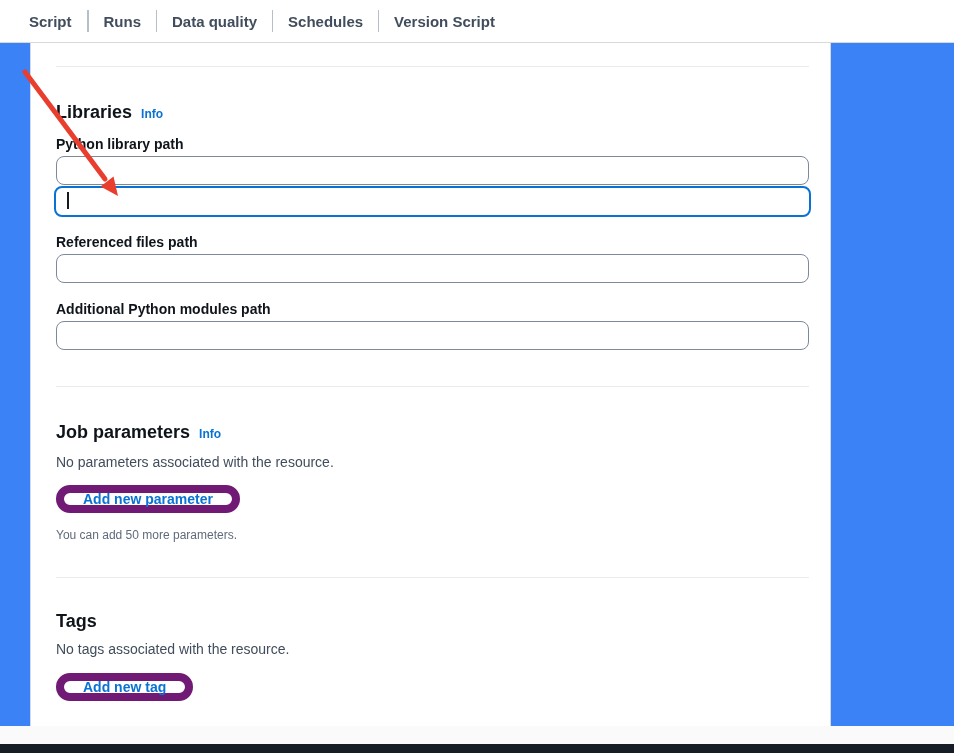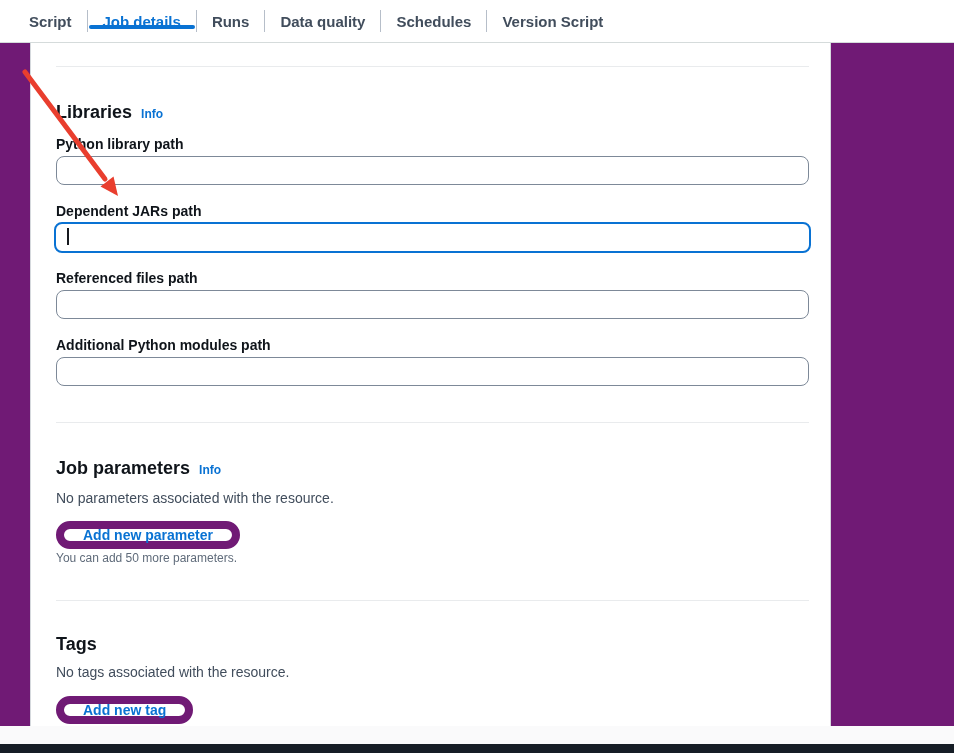--- a/index.html
+++ b/index.html
@@ -46,21 +46,21 @@
     width: 1px;
     height: 22px;
     background: #b6bec9;
     align-self: center;
   }
 
   
   .content-row {
     position: relative;
     height: 683px;
-    background: #701a75;
+    background: #3b82f6;
   }
   .panel {
     position: absolute;
     left: 30px;
     width: 801px;
     top: 0;
     height: 683px;
     background: #ffffff;
     border-left: 1px solid #d5d9dd;
     border-right: 1px solid #d5d9dd;
@@ -150,21 +150,21 @@
     background: #ffffff;
     color: #0972d3;
     font-family: "Liberation Sans", sans-serif;
     font-size: 14px;
     font-weight: 700;
     cursor: pointer;
   }
   .btn-param { margin-top: 13px; }
   .btn-tag   { margin-top: 14px; text-align: center; }
   .hint-text {
-    margin-top: 1px;
+    margin-top: 14px;
     font-size: 12px;
     line-height: 16px;
     color: #5f6b7a;
   }
 
   
   .footer-strip { height: 18px; background: #fafafb; }
   .bottom-bar   { height: 9px;  background: #161d26; }
 
   
@@ -179,23 +179,20 @@
 </head>
 <body>
 
 <div class="page">
 
   <header class="tabbar">
     <div class="tab">
       <span>Script</span>
     </div>
     <span class="tab-div"></span>
-    <div class="tab active">
-      <span>Job details</span>
-    </div>
     <span class="tab-div"></span>
     <div class="tab">
       <span>Runs</span>
     </div>
     <span class="tab-div"></span>
     <div class="tab">
       <span>Data quality</span>
     </div>
     <span class="tab-div"></span>
     <div class="tab">
@@ -215,21 +212,20 @@
       <section>
         <h2 class="heading h-libraries">
           <span>Libraries</span><a class="info-link">Info</a>
         </h2>
 
         <label class="field-label fl-first">Python library path</label>
         <div class="input-wrap">
           <input class="text-input" type="text" value="" style="">
         </div>
 
-        <label class="field-label fl-next">Dependent JARs path</label>
         <div class="input-wrap focused">
           <input class="text-input" type="text" value="" style="">
           <span class="caret"></span>
         </div>
 
         <label class="field-label fl-next">Referenced files path</label>
         <div class="input-wrap">
           <input class="text-input" type="text" value="" style="">
         </div>
 

